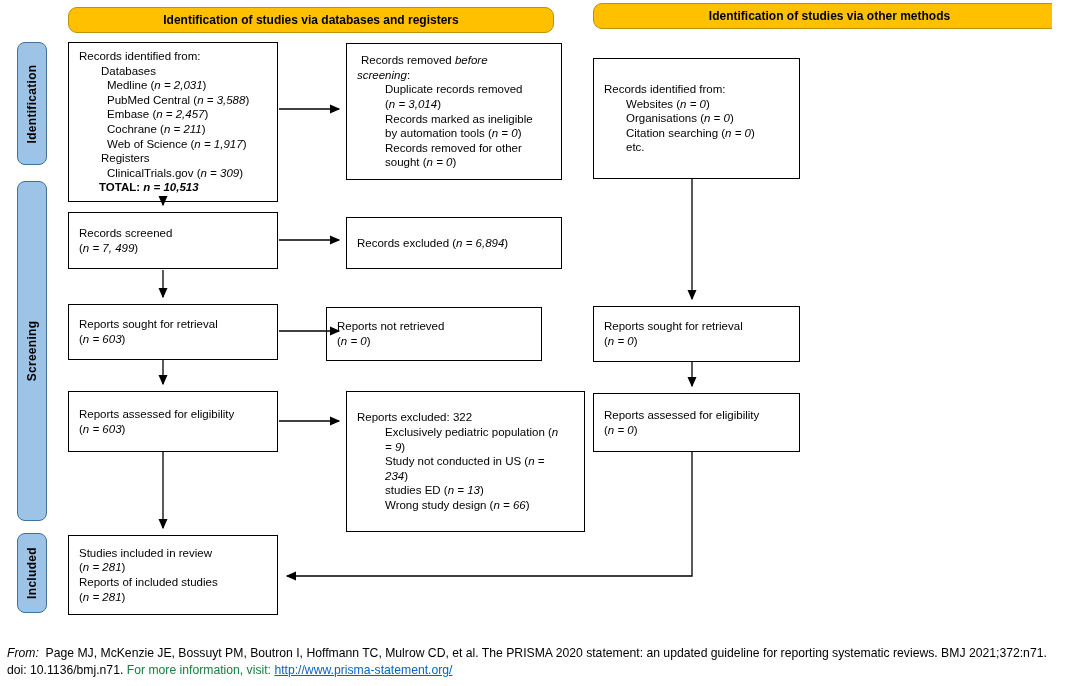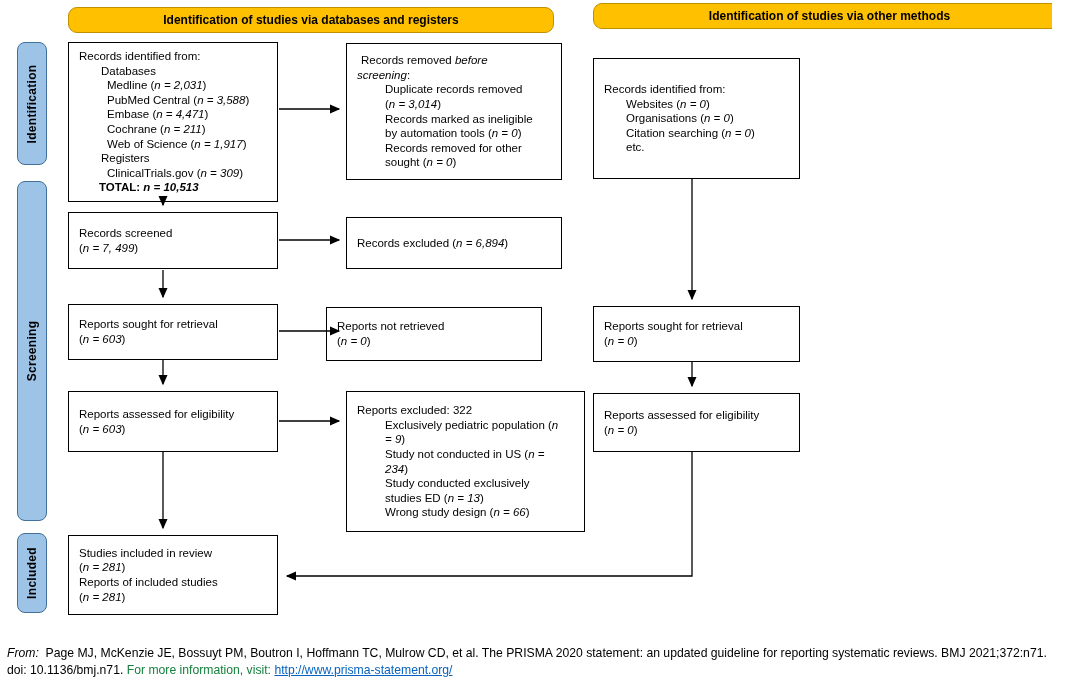--- a/index.html
+++ b/index.html
@@ -44,21 +44,21 @@
   </div>
   <div class="side" style="top:533px;height:80px;">
     <span>Included</span>
   </div>
 
   <div class="pbox" style="left:68px;top:42px;width:210px;height:160px;">
       <div class="bline" style="padding-left: 0px;"><span class="s-r">Records identified from:</span></div>
       <div class="bline" style="padding-left: 22px;"><span class="s-r">Databases</span></div>
       <div class="bline" style="padding-left: 28px;"><span class="s-r">Medline (</span><span class="s-i">n = 2,031</span><span class="s-r">)</span></div>
       <div class="bline" style="padding-left: 28px;"><span class="s-r">PubMed Central (</span><span class="s-i">n = 3,588</span><span class="s-r">)</span></div>
-      <div class="bline" style="padding-left: 28px;"><span class="s-r">Embase (</span><span class="s-i">n = 4,471</span><span class="s-r">)</span></div>
+      <div class="bline" style="padding-left: 28px;"><span class="s-r">Embase (</span><span class="s-i">n = 2,457</span><span class="s-r">)</span></div>
       <div class="bline" style="padding-left: 28px;"><span class="s-r">Cochrane (</span><span class="s-i">n = 211</span><span class="s-r">)</span></div>
       <div class="bline" style="padding-left: 28px;"><span class="s-r">Web of Science (</span><span class="s-i">n = 1,917</span><span class="s-r">)</span></div>
       <div class="bline" style="padding-left: 22px;"><span class="s-r">Registers</span></div>
       <div class="bline" style="padding-left: 28px;"><span class="s-r">ClinicalTrials.gov (</span><span class="s-i">n = 309</span><span class="s-r">)</span></div>
       <div class="bline" style="padding-left: 20px;"><span class="s-b">TOTAL: </span><span class="s-bi">n = 10,513</span></div>
     </div>
   <div class="pbox" style="left:68px;top:212px;width:210px;height:57px;">
       <div class="bline" style="padding-left: 0px;"><span class="s-r">Records screened</span></div>
       <div class="bline" style="padding-left: 0px;"><span class="s-r">(</span><span class="s-i">n = 7, 499</span><span class="s-r">)</span></div>
     </div>
@@ -93,21 +93,20 @@
   <div class="pbox" style="left:326px;top:307px;width:216px;height:54px;">
       <div class="bline" style="padding-left: 0px;"><span class="s-r">Reports not retrieved</span></div>
       <div class="bline" style="padding-left: 0px;"><span class="s-r">(</span><span class="s-i">n = 0</span><span class="s-r">)</span></div>
     </div>
   <div class="pbox" style="left:346px;top:391px;width:239px;height:141px;">
       <div class="bline" style="padding-left: 0px;"><span class="s-r">Reports excluded: 322</span></div>
       <div class="bline" style="padding-left: 28px;"><span class="s-r">Exclusively pediatric population (</span><span class="s-i">n</span></div>
       <div class="bline" style="padding-left: 28px;"><span class="s-i">= 9</span><span class="s-r">)</span></div>
       <div class="bline" style="padding-left: 28px;"><span class="s-r">Study not conducted in US (</span><span class="s-i">n =</span></div>
       <div class="bline" style="padding-left: 28px;"><span class="s-i">234</span><span class="s-r">)</span></div>
-      <div class="bline" style="padding-left: 28px;"><span class="s-r">Study conducted exclusively</span></div>
       <div class="bline" style="padding-left: 28px;"><span class="s-r">studies ED (</span><span class="s-i">n = 13</span><span class="s-r">)</span></div>
       <div class="bline" style="padding-left: 28px;"><span class="s-r">Wrong study design (</span><span class="s-i">n = 66</span><span class="s-r">)</span></div>
     </div>
 
   <div class="pbox" style="left:593px;top:58px;width:207px;height:121px;">
       <div class="bline" style="padding-left: 0px;"><span class="s-r">Records identified from:</span></div>
       <div class="bline" style="padding-left: 22px;"><span class="s-r">Websites (</span><span class="s-i">n = 0</span><span class="s-r">)</span></div>
       <div class="bline" style="padding-left: 22px;"><span class="s-r">Organisations (</span><span class="s-i">n = 0</span><span class="s-r">)</span></div>
       <div class="bline" style="padding-left: 22px;"><span class="s-r">Citation searching (</span><span class="s-i">n = 0</span><span class="s-r">)</span></div>
       <div class="bline" style="padding-left: 22px;"><span class="s-r">etc.</span></div>

